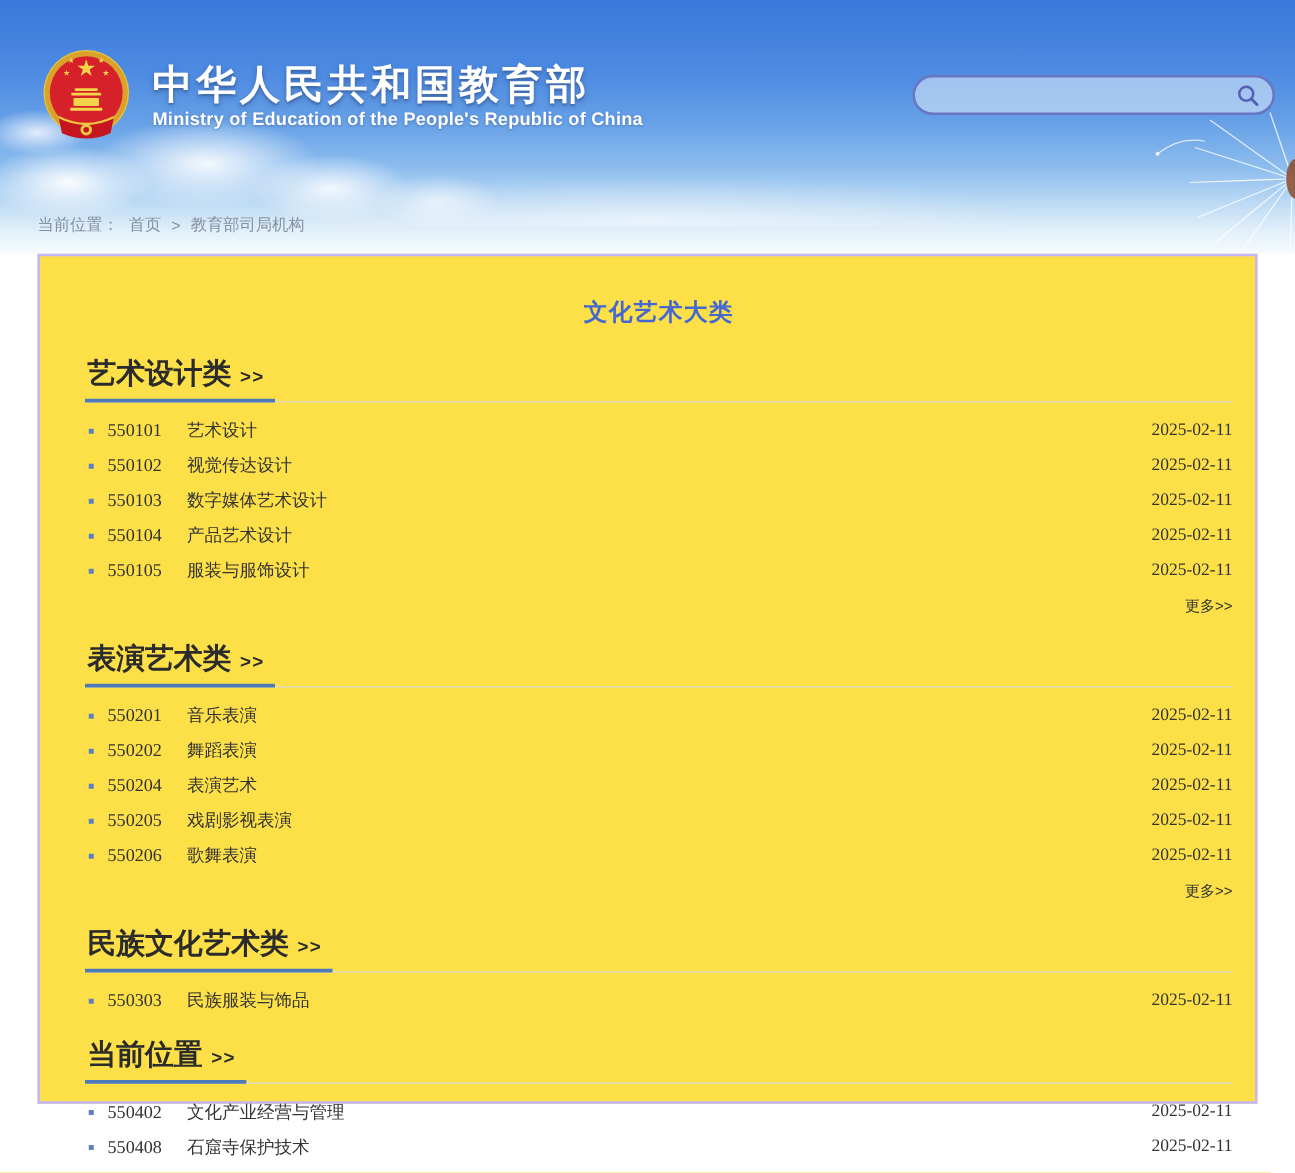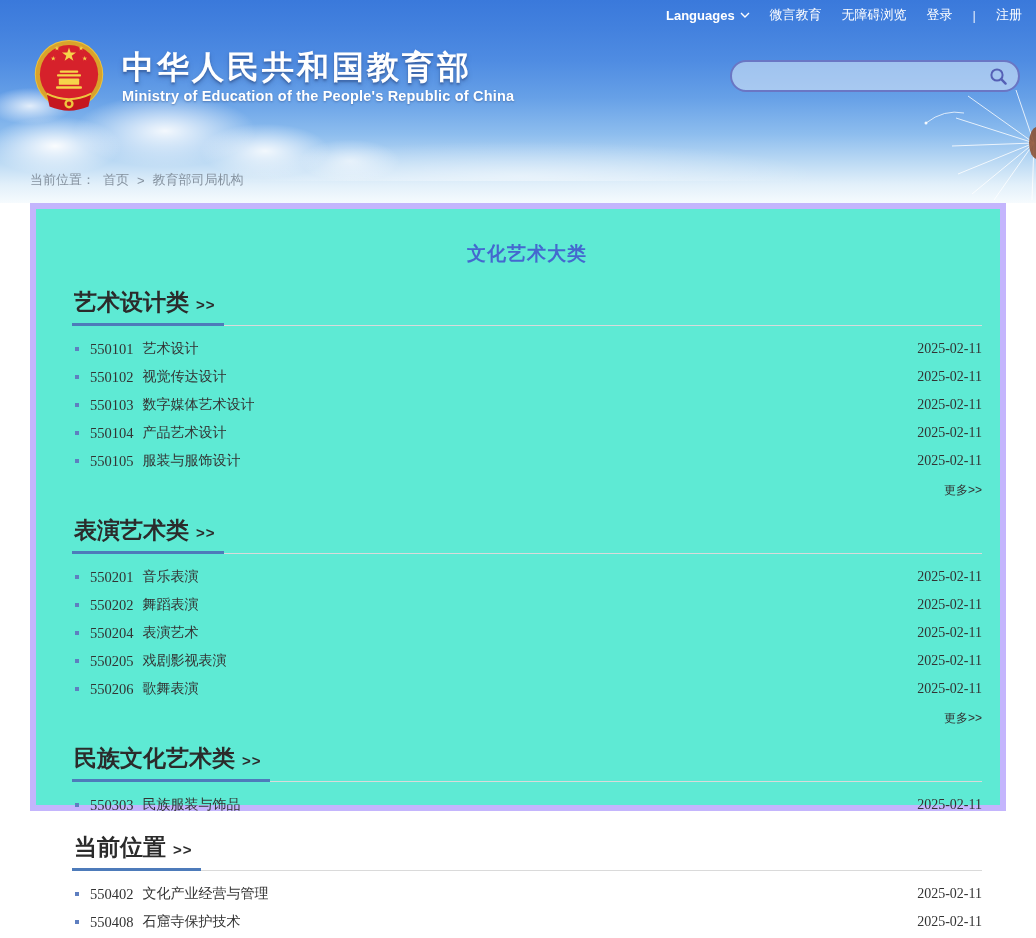--- a/index.html
+++ b/index.html
@@ -72,22 +72,22 @@
 
   
   .breadcrumb {
     position:absolute; left:30px; top:171px; font-size:13px; color:#85929f;
     display:flex; align-items:center; gap:8px;
   }
   .breadcrumb a { color:#85929f; text-decoration:none; cursor:pointer; }
 
   
   .panel {
-    position:relative; margin:0 30px 7px 30px; width:976px; height:608px;
-    background:#5eead4; border:6px solid #c4b5fd;
+    position:relative; margin:0 30px 7px 30px; width:976px; height:680px;
+    background:#fde047; border:2px solid #c4b5fd;
     padding:18px 18px 0 36px;
   }
   .page-title {
     text-align:center; color:#4468cf; font-size:19px; font-weight:bold;
     margin:14px 0 24px 0; letter-spacing:1px;
   }
 
   .section { margin-bottom:17px; }
   .section-head { border-bottom:1px solid #dadada; line-height:1; }
   .section-title-wrap {
@@ -95,21 +95,21 @@
     border-bottom:3px solid #4d7bba; cursor:pointer;
   }
   .section-title { font-size:23px; font-weight:bold; color:#2b2b2b; }
   .section-suffix { font-size:15px; font-weight:bold; color:#2b2b2b; margin-left:7px; letter-spacing:1px; }
 
   .rows { padding-top:9px; }
   .row {
     display:flex; align-items:center; height:28px; font-size:14px; color:#333333; cursor:pointer;
   }
   .bullet { width:4px; height:4px; background:#5e7fc0; margin:0 11px 0 3px; flex:0 0 auto; }
-  .code { margin-right:9px; font-family:"Liberation Serif","DejaVu Serif",serif; font-size:14.5px; }
+  .code { margin-right:20px; font-family:"Liberation Serif","DejaVu Serif",serif; font-size:14.5px; }
   .iname { color:#333333; }
   .date { margin-left:auto; font-family:"Liberation Serif","DejaVu Serif",serif; font-size:14px; color:#333333; }
 
   .more-row { text-align:right; height:27px; line-height:27px; }
   .more-link { font-size:12px; color:#333333; cursor:pointer; }
 </style>
 </head>
 <body>
 
 <div class="hero">
@@ -124,33 +124,20 @@
       <line x1="128" y1="55" x2="66" y2="106"></line>
       <line x1="128" y1="55" x2="88" y2="112"></line>
       <line x1="128" y1="55" x2="110" y2="2"></line>
       <line x1="128" y1="55" x2="126" y2="112"></line>
     </g>
     <ellipse cx="131" cy="55" rx="8" ry="16" fill="#8a4a2a" opacity="0.85"></ellipse>
     <path d="M20,35 q18,-14 38,-10" stroke="rgba(255,255,255,0.75)" fill="none"></path>
     <circle cx="20" cy="35" r="1.5" fill="rgba(255,255,255,0.9)"></circle>
   </svg>
 
-  <div class="topbar">
-    <span class="tlink lang">
-      <span>Languages</span>
-      <svg width="10" height="6" viewBox="0 0 10 6">
-        <polyline points="1,1 5,5 9,1" fill="none" stroke="#ffffff" stroke-width="1.4"></polyline>
-      </svg>
-    </span>
-    <span class="tlink">微言教育</span>
-    <span class="tlink">无障碍浏览</span>
-    <span class="tlink">登录</span>
-    <span class="divider">|</span>
-    <span class="tlink">注册</span>
-  </div>
 
   <div class="brand">
     <svg class="emblem" viewBox="0 0 80 88">
       <circle cx="40" cy="41" r="37" fill="#eec63f"></circle>
       <circle cx="40" cy="41" r="36" fill="#d9a32b"></circle>
       <circle cx="40" cy="41" r="31.5" fill="#d6212b"></circle>
       <polygon transform="translate(40,20) scale(8)" fill="#f6d44a" points="0,-1 0.225,-0.309 0.951,-0.309 0.363,0.118 0.588,0.809 0,0.382 -0.588,0.809 -0.363,0.118 -0.951,-0.309 -0.225,-0.309"></polygon>
       <polygon transform="translate(27,13) scale(2.8)" fill="#f6d44a" points="0,-1 0.225,-0.309 0.951,-0.309 0.363,0.118 0.588,0.809 0,0.382 -0.588,0.809 -0.363,0.118 -0.951,-0.309 -0.225,-0.309"></polygon>
       <polygon transform="translate(53,13) scale(2.8)" fill="#f6d44a" points="0,-1 0.225,-0.309 0.951,-0.309 0.363,0.118 0.588,0.809 0,0.382 -0.588,0.809 -0.363,0.118 -0.951,-0.309 -0.225,-0.309"></polygon>
       <polygon transform="translate(23,24) scale(2.8)" fill="#f6d44a" points="0,-1 0.225,-0.309 0.951,-0.309 0.363,0.118 0.588,0.809 0,0.382 -0.588,0.809 -0.363,0.118 -0.951,-0.309 -0.225,-0.309"></polygon>

